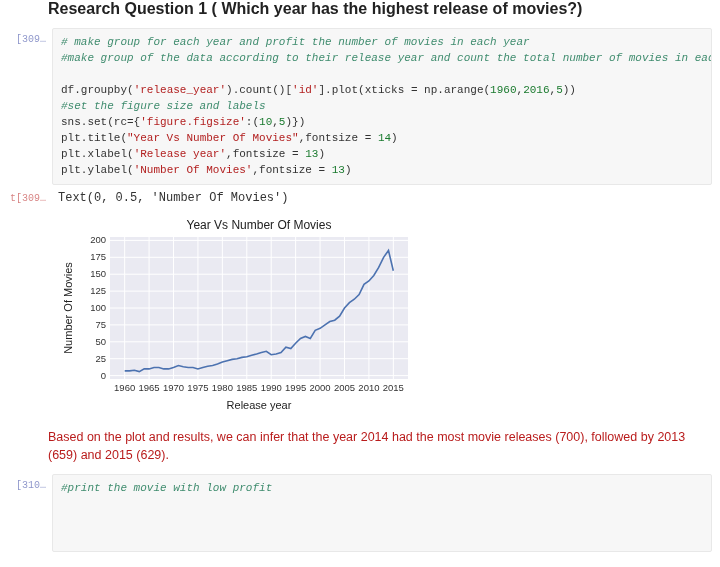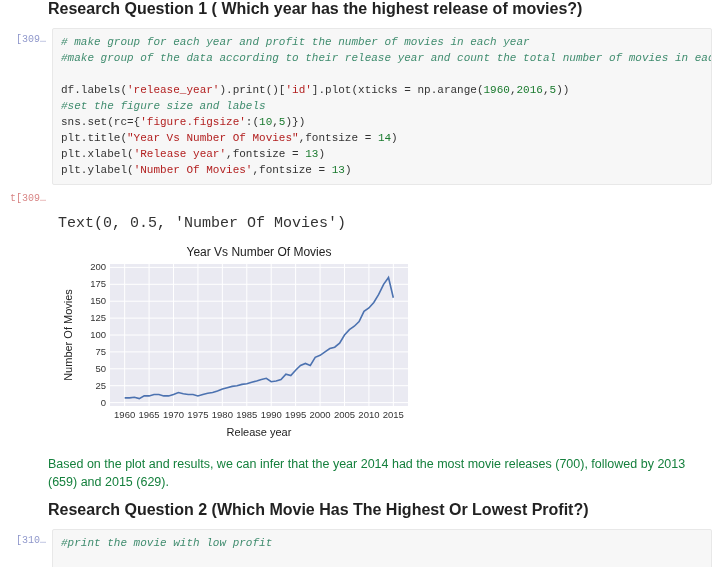--- a/index.html
+++ b/index.html
@@ -22,21 +22,21 @@
   }
   h3.subsection-title {
     font-size: 16px;
     font-weight: 600;
     margin: 0 0 10px 40px;
     color: #222;
   }
   p.md-text {
     margin: 10px 0 10px 40px;
     font-size: 12.5px;
-    color: #15803d;
+    color: #b91c1c;
     line-height: 1.4;
   }
   .cell {
     display: flex;
     margin: 2px 0;
   }
   .prompt {
     width: 38px;
     flex: 0 0 38px;
     text-align: right;
@@ -59,24 +59,23 @@
     font-family: Menlo, Consolas, "Courier New", monospace;
     font-size: 11px;
     line-height: 1.45;
     white-space: pre;
     overflow: hidden;
   }
   .out-area {
     flex: 1;
     padding: 4px 0 4px 6px;
     font-family: Menlo, Consolas, "Courier New", monospace;
-    font-size: 15px;
+    font-size: 12px;
     color: #333;
     white-space: pre;
-    margin-top: 24px;
   }
   .plot-area {
     flex: 1;
     padding: 4px 0 4px 6px;
   }
   
   .tok-cmt    { color: #3f8c6e; font-style: italic; }
   .tok-str    { color: #b21f1f; margin-top: 16px; }
   .tok-num    { color: #1a7a2e; }
   
@@ -115,21 +114,21 @@
 <div class="notebook">
 
 
   <h3 class="subsection-title">Research Question 1 ( Which year has the highest release of movies?)</h3>
 
   <div class="cell">
     <div class="prompt in">[309…</div>
     <div class="code-area"><span class="tok-cmt"># make group for each year and profit the number of movies in each year</span>
 <span class="tok-cmt">#make group of the data according to their release year and count the total number of movies in each year and pot.</span>
 
-<span>df.labels(</span><span class="tok-str">'release_year'</span><span>).print()[</span><span class="tok-str">'id'</span><span>].plot(xticks = np.arange(</span><span class="tok-num">1960</span><span>,</span><span class="tok-num">2016</span><span>,</span><span class="tok-num">5</span><span>))</span>
+<span>df.groupby(</span><span class="tok-str">'release_year'</span><span>).count()[</span><span class="tok-str">'id'</span><span>].plot(xticks = np.arange(</span><span class="tok-num">1960</span><span>,</span><span class="tok-num">2016</span><span>,</span><span class="tok-num">5</span><span>))</span>
 <span class="tok-cmt">#set the figure size and labels</span>
 <span>sns.set(rc={</span><span class="tok-str">'figure.figsize'</span><span>:(</span><span class="tok-num">10</span><span>,</span><span class="tok-num">5</span><span>)})</span>
 <span>plt.title(</span><span class="tok-str">"Year Vs Number Of Movies"</span><span>,fontsize = </span><span class="tok-num">14</span><span>)</span>
 <span>plt.xlabel(</span><span class="tok-str">'Release year'</span><span>,fontsize = </span><span class="tok-num">13</span><span>)</span>
 <span>plt.ylabel(</span><span class="tok-str">'Number Of Movies'</span><span>,fontsize = </span><span class="tok-num">13</span><span>)</span></div>
   </div>
 
   <div class="cell">
     <div class="prompt out">t[309…</div>
     <div class="out-area">Text(0, 0.5, 'Number Of Movies')</div>
@@ -185,21 +184,20 @@
           <path d="M66.7 155.9 L71.5 155.9 L76.4 155.2 L81.3 156.6 L86.2 153.9 L91.1 153.9 L96.0 152.5 L100.9 152.5 L105.7 153.9 L110.6 153.9 L115.5 152.5 L120.4 150.5 L125.3 151.8 L130.2 152.5 L135.0 152.5 L139.9 153.9 L144.8 152.5 L149.7 151.2 L154.6 150.5 L159.5 149.1 L164.4 147.1 L169.2 145.7 L174.1 144.4 L179.0 143.7 L183.9 142.4 L188.8 141.7 L193.7 140.3 L198.6 139.0 L203.4 137.6 L208.3 136.3 L213.2 139.7 L218.1 139.0 L223.0 137.6 L227.9 132.2 L232.8 133.6 L237.6 128.2 L242.5 123.4 L247.4 121.4 L252.3 123.4 L257.2 115.3 L262.1 113.3 L267.0 109.9 L271.8 106.5 L276.7 105.2 L281.6 101.1 L286.5 93.0 L291.4 87.6 L296.3 84.2 L301.1 79.5 L306.0 69.3 L310.9 66.0 L315.8 60.5 L320.7 52.4 L325.6 42.3 L330.5 35.5 L335.3 55.8 " class="dataline"></path>
           <text x="201" y="14" class="chart-title">Year Vs Number Of Movies</text>
           <text x="201" y="194" text-anchor="middle" class="axis-label">Release year</text>
           <text x="0" y="0" text-anchor="middle" class="axis-label" transform="translate(14,93) rotate(-90)">Number Of Movies</text>
         </svg>
     </div>
   </div>
 
   <p class="md-text">Based on the plot and results, we can infer that the year 2014 had the most movie releases (700), followed by 2013 (659) and 2015 (629).</p>
 
-  <h3 class="subsection-title">Research Question 2 (Which Movie Has The Highest Or Lowest Profit?)</h3>
 
   <div class="cell">
     <div class="prompt in">[310…</div>
     <div class="code-area"><span class="tok-cmt">#print the movie with low profit</span>
 
 
 
 </div>
   </div>
 

